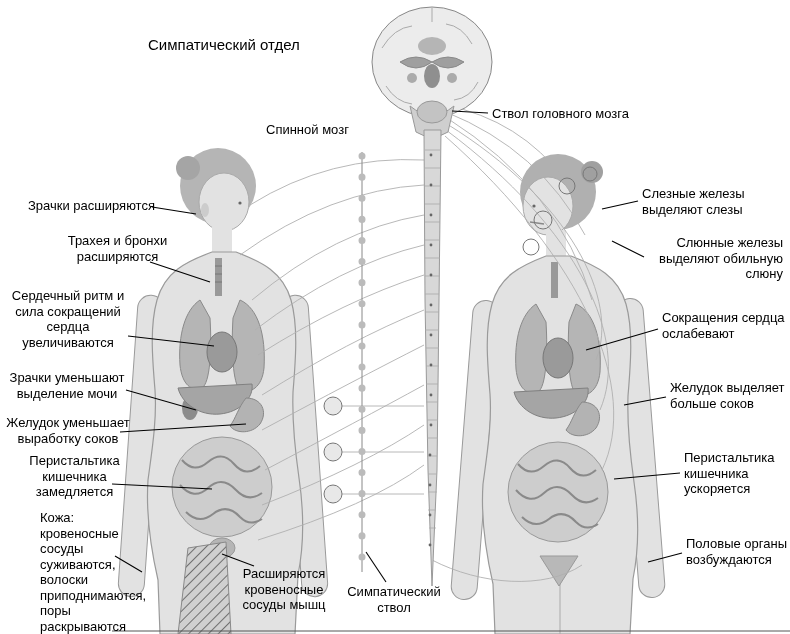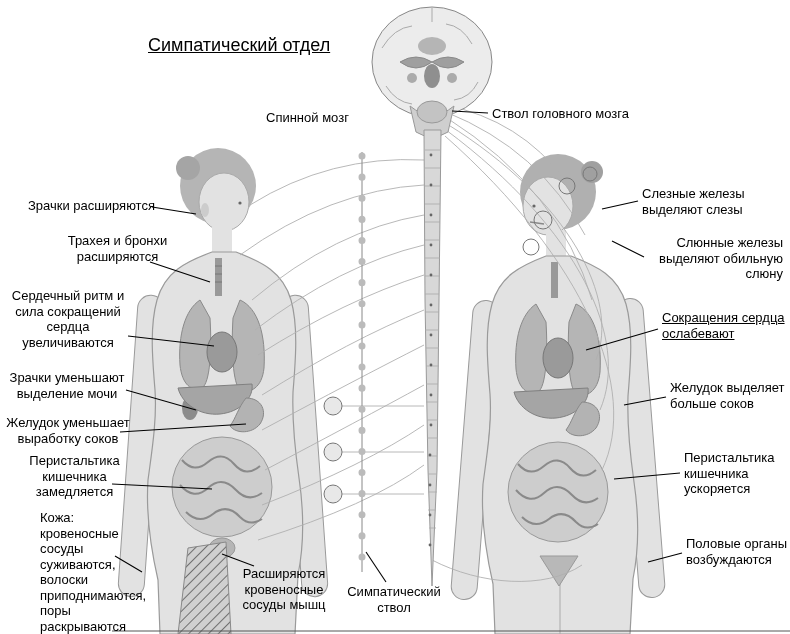--- a/index.html
+++ b/index.html
@@ -1,20 +1,20 @@
 <!DOCTYPE html>
 <html><head>
 <meta charset="utf-8">
 <style>
   html,body{margin:0;padding:0;background:#fff;}
   #stage{position:relative;width:790px;height:634px;background:#fff;overflow:hidden;
          font-family:"Liberation Sans",sans-serif;color:#000;}
   #art{position:absolute;left:0;top:0;}
   .lbl{position:absolute;font-size:13px;line-height:15.5px;white-space:normal;}
-  .hdr{font-size:18px;line-height:18px;text-decoration:underline;}
+  .hdr{font-size:15px;line-height:18px;}
   .c{text-align:center;}
   .r{text-align:left;}
   .l{text-align:left;}
 </style>
 </head>
 <body>
 
 <div id="stage">
 
   <svg id="art" width="790" height="634" viewBox="0 0 790 634">
@@ -160,34 +160,34 @@
       <line x1="658" y1="329" x2="586" y2="350"></line>
       <line x1="666" y1="397" x2="624" y2="405"></line>
       <line x1="680" y1="473" x2="614" y2="479"></line>
       <line x1="682" y1="553" x2="648" y2="562"></line>
       <line x1="112" y1="631" x2="790" y2="631" stroke="#555" stroke-width="1"></line>
     </g>
   </svg>
 
   <div class="lbl hdr l" style="left:148px;top:36px;width:220px;">Симпатический отдел</div>
 
-  <div class="lbl l" style="left:266px;top:110px;width:110px;">Спинной мозг</div>
+  <div class="lbl l" style="left:266px;top:122px;width:110px;">Спинной мозг</div>
   <div class="lbl l" style="left:492px;top:106px;width:180px;">Ствол головного мозга</div>
 
   <div class="lbl l" style="left:28px;top:198px;width:135px;">Зрачки расширяются</div>
   <div class="lbl c" style="left:60px;top:233px;width:115px;">Трахея и бронхи расширяются</div>
   <div class="lbl c" style="left:4px;top:288px;width:128px;">Сердечный ритм и сила сокращений сердца увеличиваются</div>
   <div class="lbl c" style="left:4px;top:370px;width:126px;">Зрачки уменьшают выделение мочи</div>
   <div class="lbl c" style="left:2px;top:415px;width:132px;">Желудок уменьшает выработку соков</div>
   <div class="lbl c" style="left:22px;top:453px;width:105px;">Перистальтика кишечника замедляется</div>
   <div class="lbl r" style="left:40px;top:510px;width:105px;">Кожа: кровеносные сосуды суживаются, волоски приподнимаются, поры раскрываются</div>
 
   <div class="lbl c" style="left:230px;top:566px;width:108px;">Расширяются кровеносные сосуды мышц</div>
   <div class="lbl c" style="left:338px;top:584px;width:112px;">Симпатический ствол</div>
 
   <div class="lbl l" style="left:642px;top:186px;width:125px;">Слезные железы выделяют слезы</div>
   <div class="lbl l" style="left:648px;top:235px;width:135px;text-align:right;">Слюнные железы выделяют обильную слюну</div>
-  <div class="lbl l" style="left:662px;top:310px;width:128px;text-decoration:underline;">Сокращения сердца ослабевают</div>
+  <div class="lbl l" style="left:662px;top:310px;width:128px;">Сокращения сердца ослабевают</div>
   <div class="lbl l" style="left:670px;top:380px;width:120px;">Желудок выделяет больше соков</div>
   <div class="lbl l" style="left:684px;top:450px;width:100px;">Перистальтика кишечника ускоряется</div>
   <div class="lbl l" style="left:686px;top:536px;width:104px;">Половые органы возбуждаются</div>
 
 </div>
 
 </body></html>

